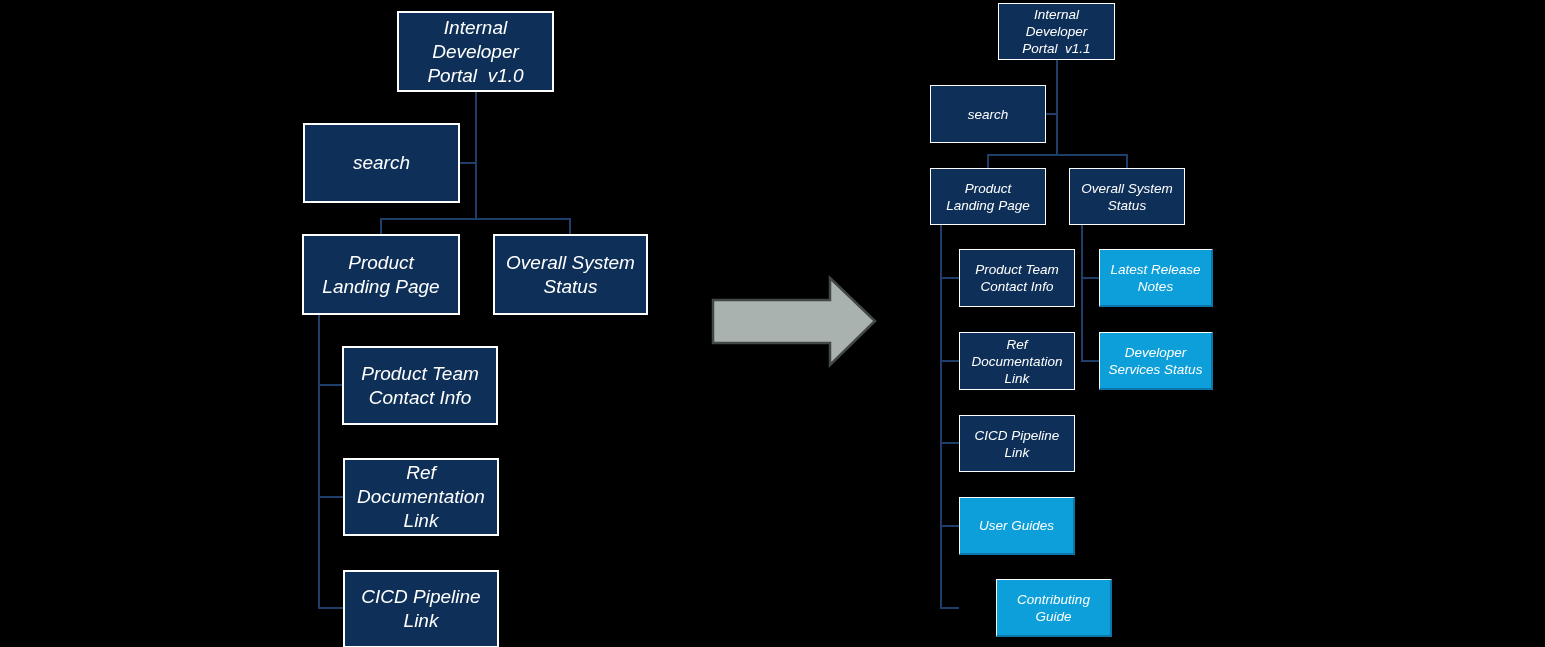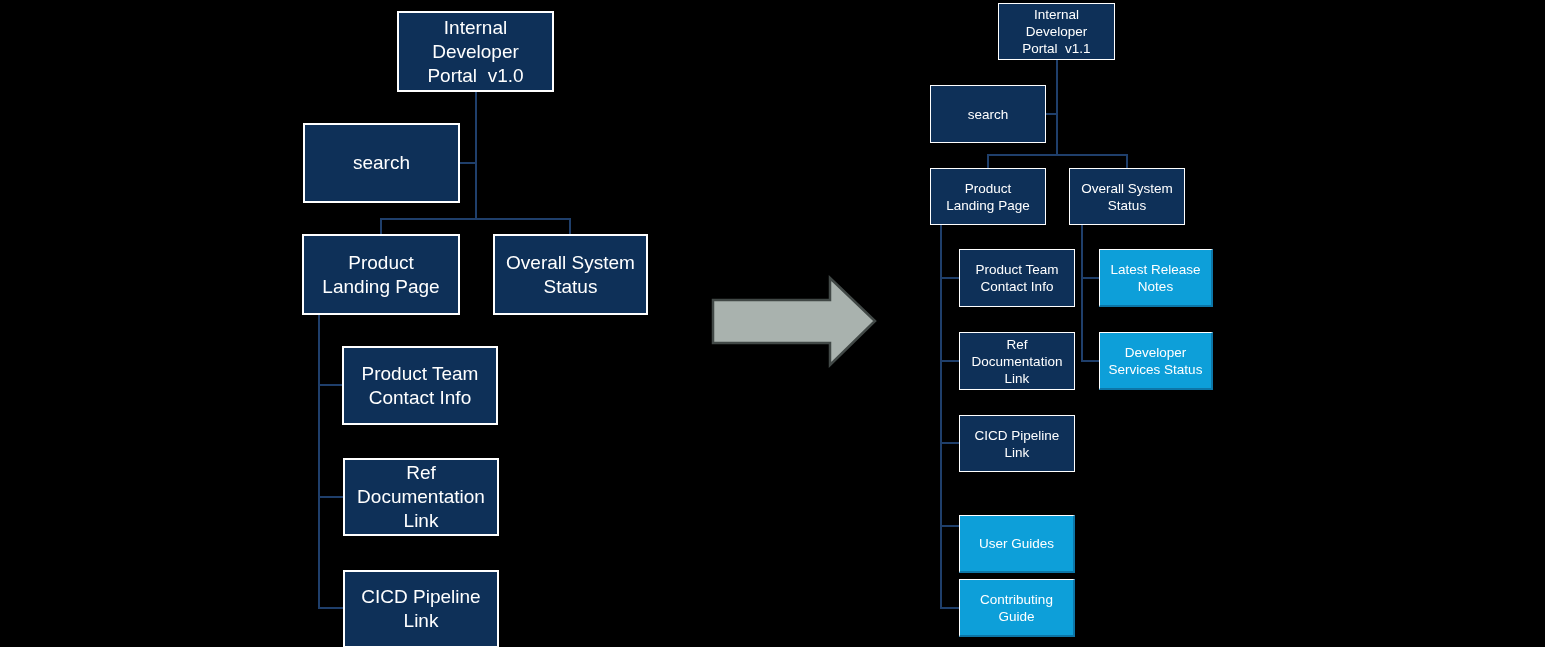--- a/index.html
+++ b/index.html
@@ -3,20 +3,21 @@
 <meta charset="utf-8">
 <style>
   html, body { margin: 0; padding: 0; background: #000; }
   #canvas {
     position: relative;
     width: 1545px;
     height: 647px;
     background: var(--background, #000);
     overflow: hidden;
     font-family: "Liberation Sans", "DejaVu Sans", sans-serif;
+    font-style: italic;
   }
   .node {
     position: absolute;
     box-sizing: border-box;
     background: var(--box-fill, #0e3058);
     border: 2px solid var(--box-border, #fff);
     color: var(--text, #fff);
     display: flex;
     align-items: center;
     justify-content: center;
@@ -110,18 +111,18 @@
 Contact Info</div>
     <div class="node new" style="left:1099px; top:249px; width:114px; height:58px;">Latest Release
 Notes</div>
     <div class="node" style="left:959px; top:332px; width:116px; height:58px;">Ref
 Documentation
 Link</div>
     <div class="node new" style="left:1099px; top:332px; width:114px; height:58px;">Developer
 Services Status</div>
     <div class="node" style="left:959px; top:415px; width:116px; height:57px;">CICD Pipeline
 Link</div>
-    <div class="node new" style="left:959px; top:497px; width:116px; height:58px;margin-top:18px;">User Guides</div>
-    <div class="node new" style="left:959px; top:579px; width:116px; height:58px;">Contributing
+    <div class="node new" style="left:959px; top:497px; width:116px; height:58px;">User Guides</div>
+    <div class="node new" style="left:996px; top:579px; width:116px; height:58px;">Contributing
 Guide</div>
   </div>
 
 </div>
 
 </body></html>

